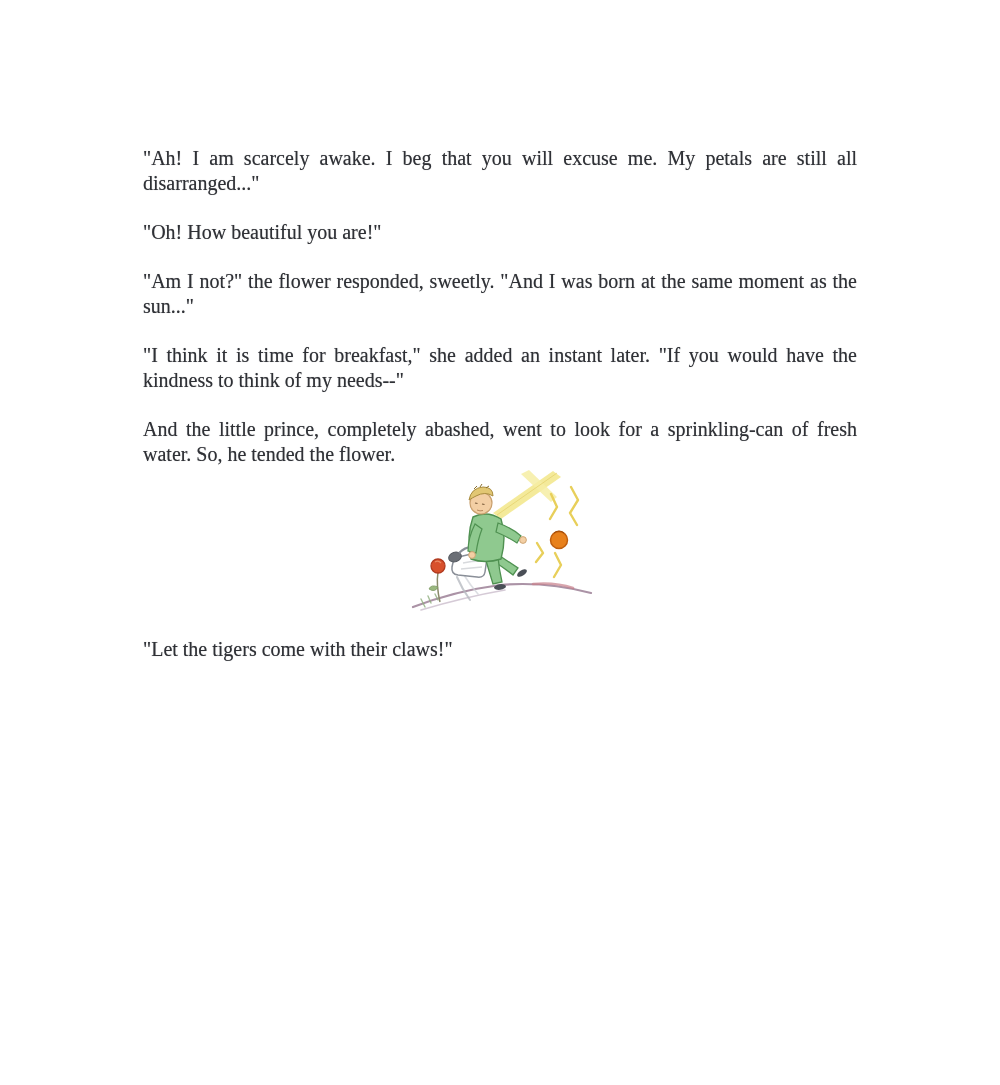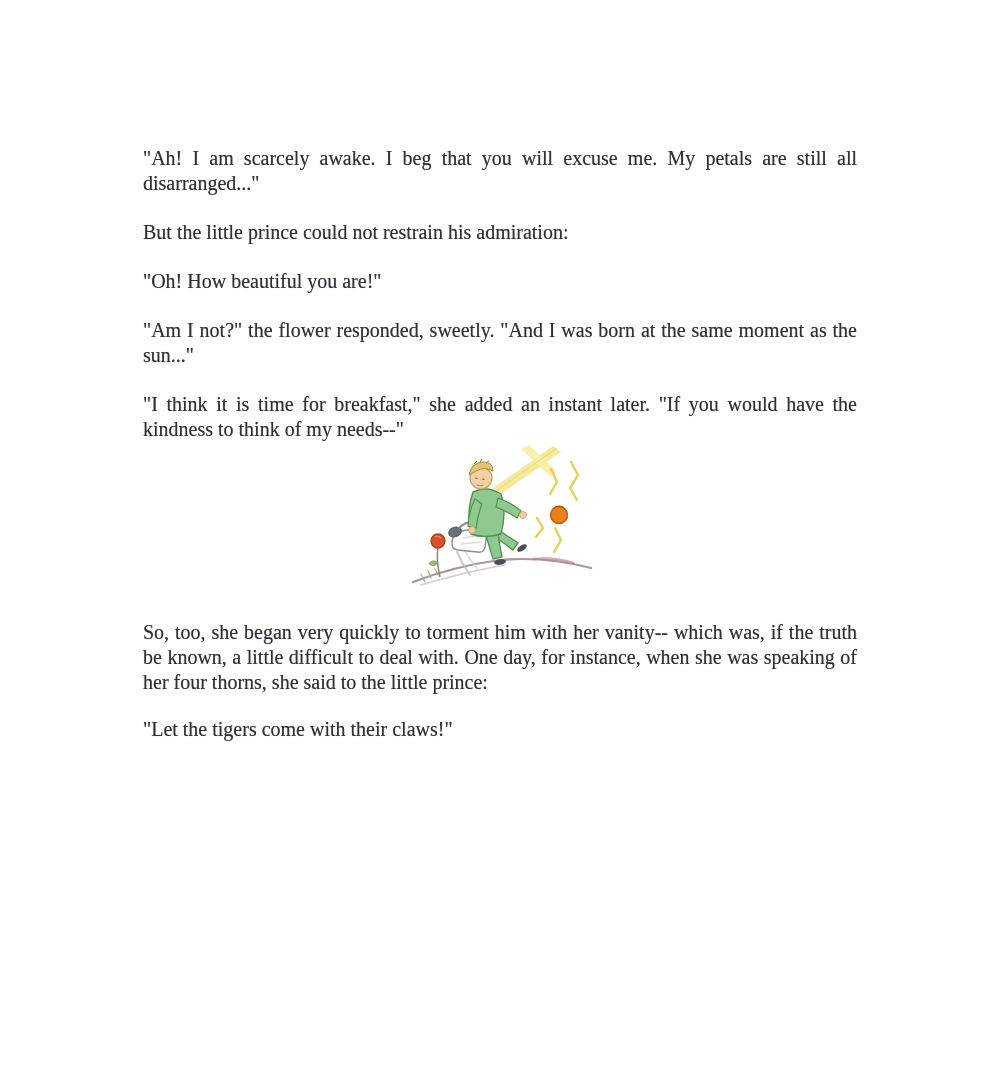--- a/index.html
+++ b/index.html
@@ -39,24 +39,24 @@
     transform: translateX(10px);
   }
   .illustration-wrap svg { display: block; }
 </style>
 </head>
 <body>
 
 <div class="page">
 
   <p class="para first">"Ah! I am scarcely awake. I beg that you will excuse me. My petals are still all disarranged..."</p>
-  <p class="para">But the little prince could not restrain his admiration:</p>
   <p class="para">"Oh! How beautiful you are!"</p>
   <p class="para">"Am I not?" the flower responded, sweetly. "And I was born at the same moment as the sun..."</p>
   <p class="para">"I think it is time for breakfast," she added an instant later. "If you would have the kindness to think of my needs--"</p>
+  <p class="para">And the little prince, completely abashed, went to look for a sprinkling-can of fresh water. So, he tended the flower.</p>
 
   <div class="illustration-wrap">
     <svg width="210" height="148" viewBox="0 0 210 148" xmlns="http://www.w3.org/2000/svg">
 
       <g>
         <polygon points="88,46 148,4 156,10 96,52" fill="#f3e88f" opacity="0.9"></polygon>
         <polygon points="116,7 124,3 152,30 146,35" fill="#f6eda3" opacity="0.85"></polygon>
         <line x1="92" y1="48" x2="152" y2="6" stroke="#e3cf6a" stroke-width="1" opacity="0.7"></line>
       </g>
 
@@ -116,16 +116,15 @@
 
         <circle cx="76" cy="36" r="11" fill="#f3cfa4" stroke="#c9a06e" stroke-width="1.2"></circle>
         <path d="M 64,33 Q 66,21 78,20 Q 88,20 88,29 Q 80,24 71,29 Q 67,31 64,33 Z" fill="#e2c773" stroke="#a98c3f" stroke-width="1"></path>
         <path d="M 69,22 l 3,-3 M 75,20 l 2,-3 M 81,21 l 3,-2" fill="none" stroke="#8a6f2e" stroke-width="1"></path>
         <path d="M 70,36 l 2.5,0.5 M 77,37 l 2.5,0.5" fill="none" stroke="#7a5c3a" stroke-width="1.1"></path>
         <path d="M 72,43 q 3,1.5 6,0.5" fill="none" stroke="#b98a5e" stroke-width="1"></path>
       </g>
     </svg>
   </div>
 
-  <p class="para after-illustration">So, too, she began very quickly to torment him with her vanity-- which was, if the truth be known, a little difficult to deal with. One day, for instance, when she was speaking of her four thorns, she said to the little prince:</p>
   <p class="para last-quote">"Let the tigers come with their claws!"</p>
 
 </div>
 
 </body></html>

